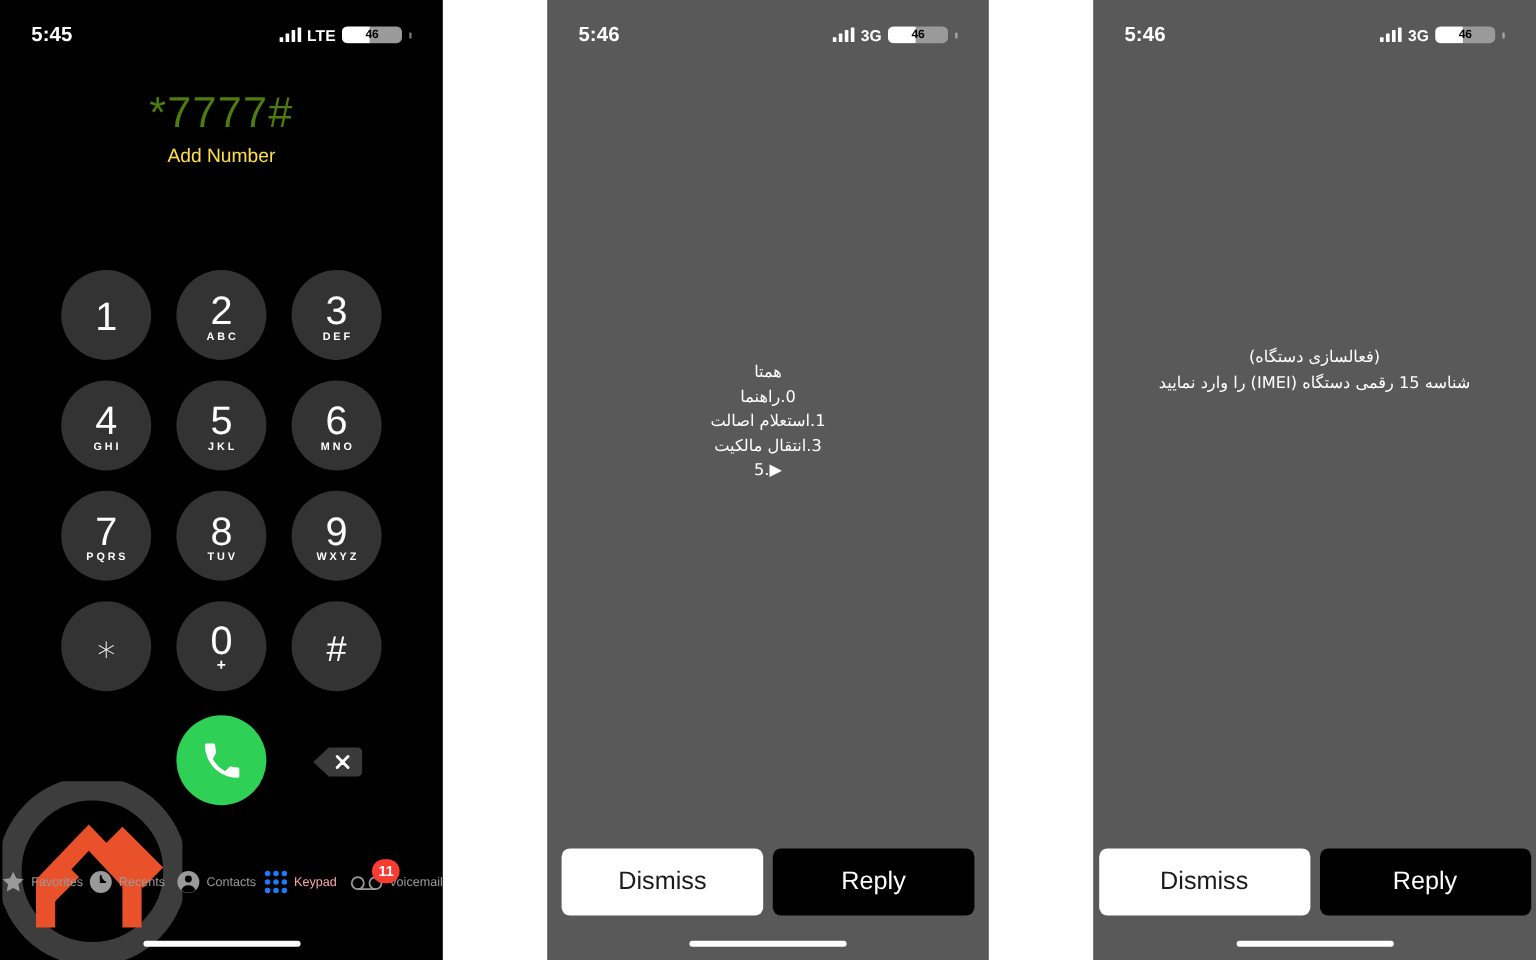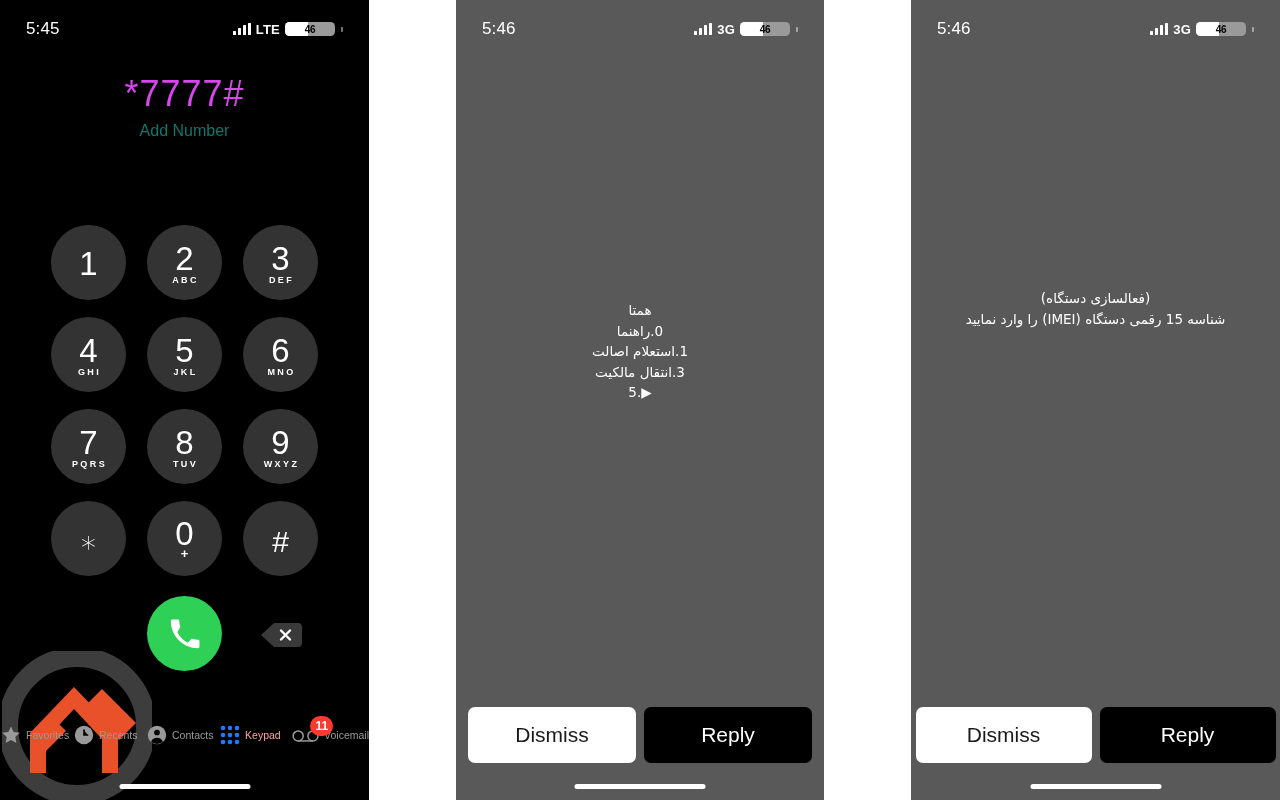--- a/index.html
+++ b/index.html
@@ -30,21 +30,21 @@
   
   .statusbar {
     position: absolute; top: 0; left: 0; right: 0;
     height: 46px;
     display: flex; align-items: center;
     justify-content: space-between;
     padding: 12px 26px 0 26px;
     color: #ffffff;
   }
   .sb-time {
-    font-size: 17px; font-weight: normal;
+    font-size: 17px; font-weight: bold;
     letter-spacing: 0.1px;
   }
   .sb-right { display: flex; align-items: center; gap: 5px; }
 
   
   .signal { display: flex; align-items: flex-end; gap: 2px; height: 12px; }
   .signal i { display: block; width: 3px; background: #ffffff; border-radius: 0.5px; }
   .signal i:nth-child(1) { height: 4px; }
   .signal i:nth-child(2) { height: 7px; }
   .signal i:nth-child(3) { height: 10px; }
@@ -79,29 +79,29 @@
     border-radius: 0 1px 1px 0;
     margin-left: 1px;
   }
 
   
   .dial-display {
     position: absolute; top: 72px; left: 0; right: 0;
     text-align: center;
   }
   .dial-number {
-    color: #d946ef;
+    color: #4d7c0f;
     font-size: 36px;
     font-weight: 300;
     letter-spacing: 1px;
     line-height: 44px;
     height: 44px;
   }
   .add-number {
-    color: #0f766e;
+    color: #fde047;
     font-size: 16px;
     margin-top: 5px;
     line-height: 20px;
   }
 
   
   .keypad {
     position: absolute;
     top: 216px; left: 0; right: 0;
     display: grid;

